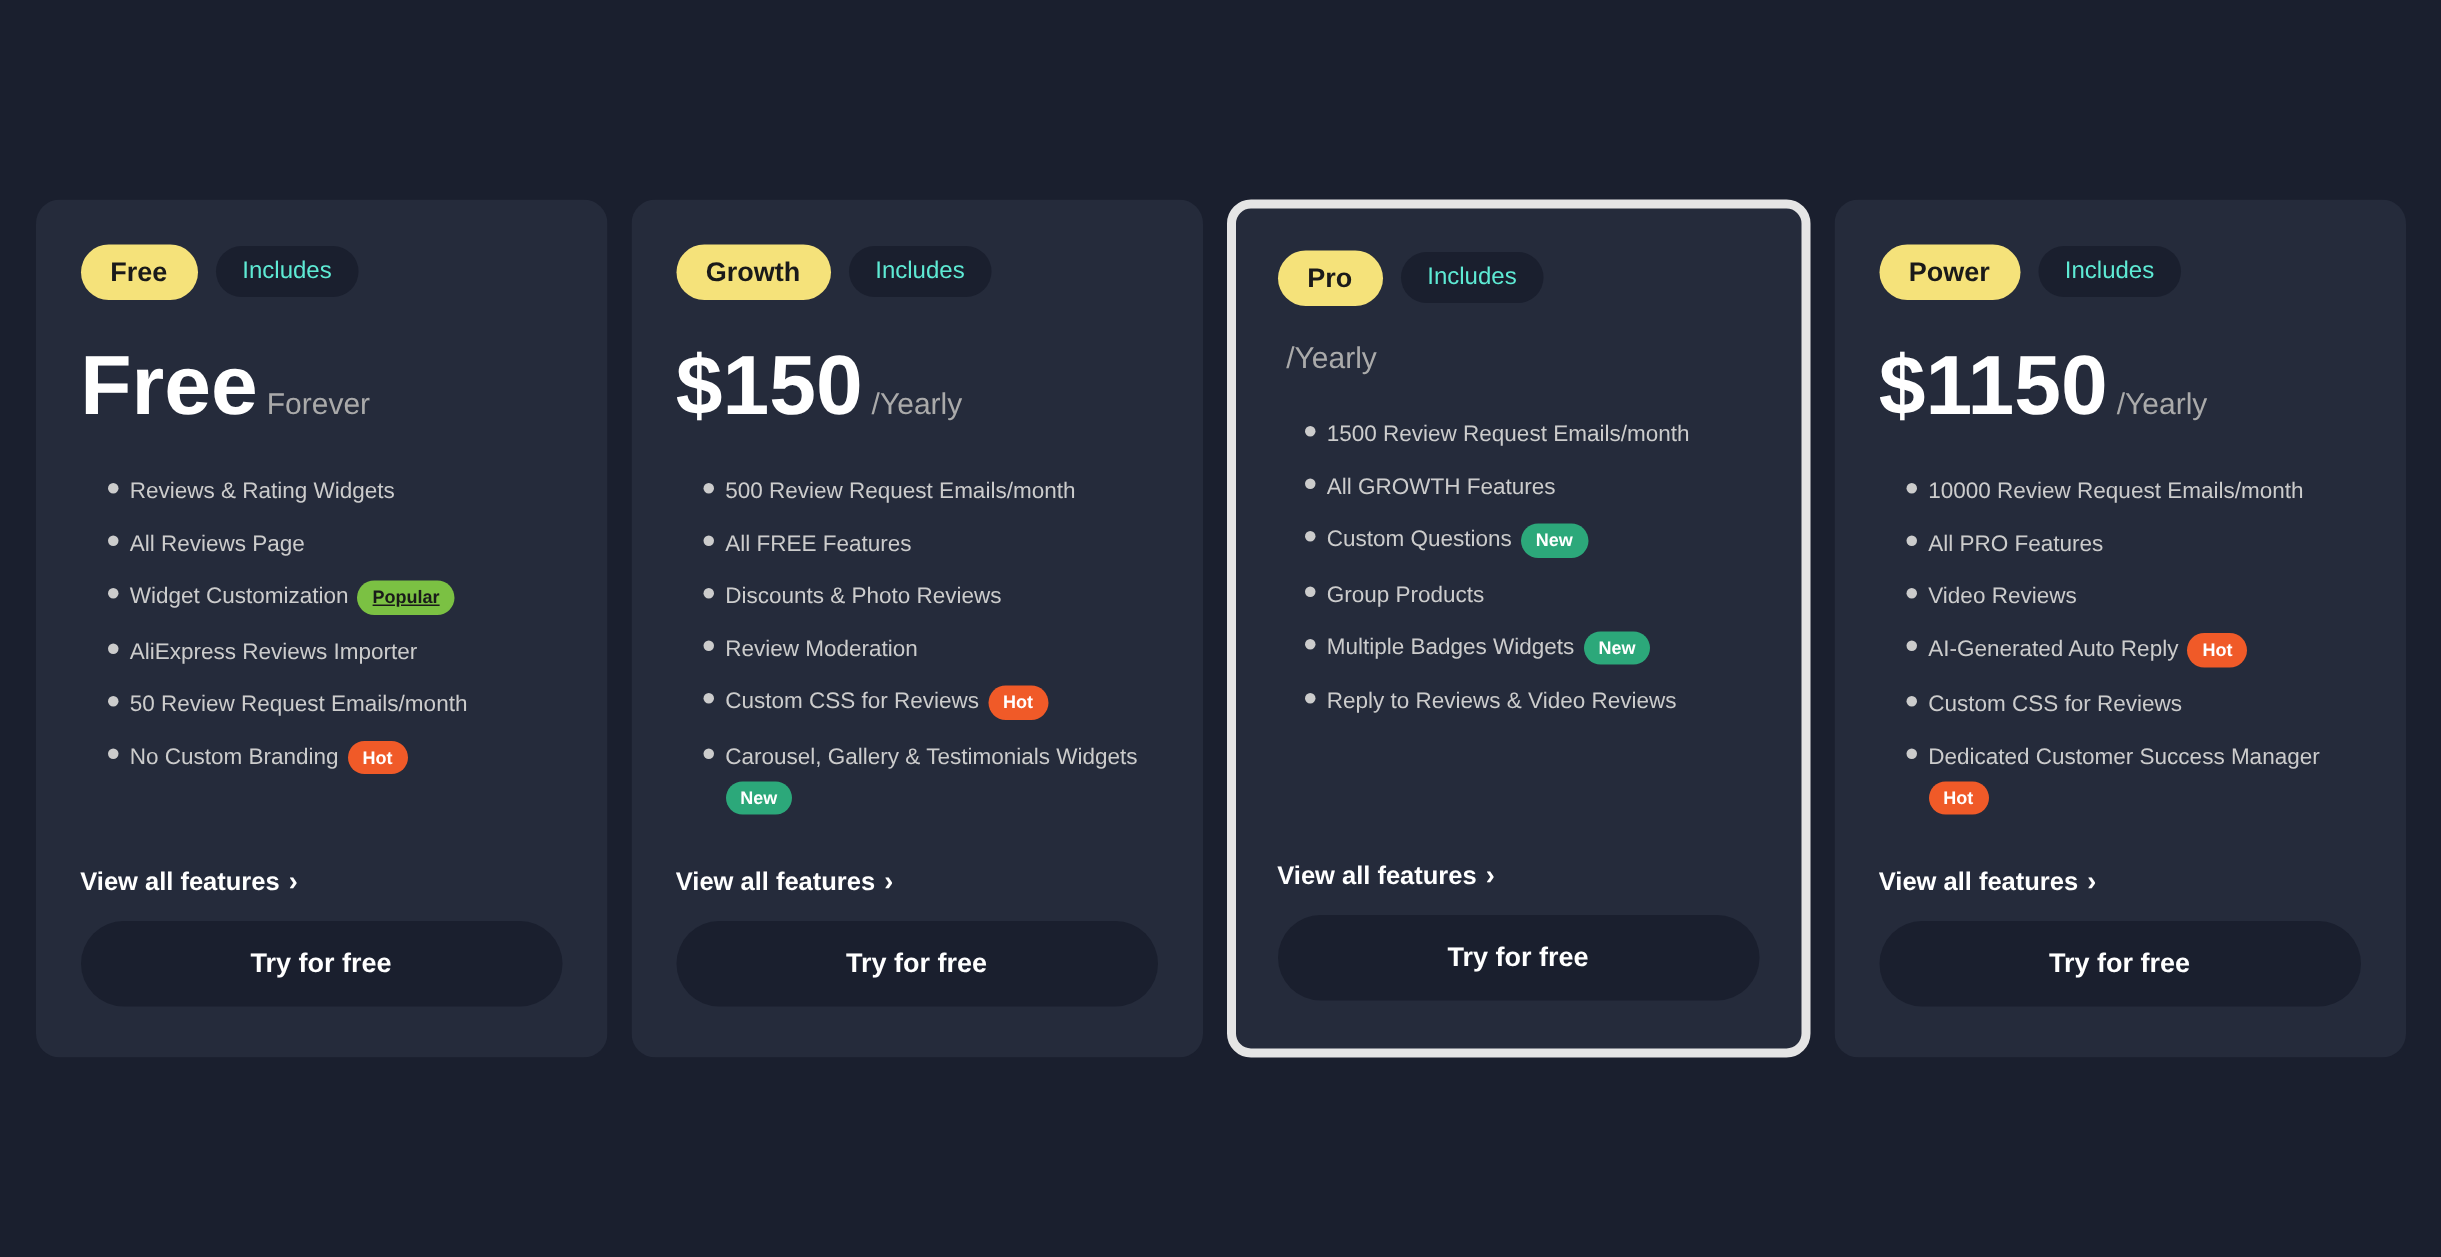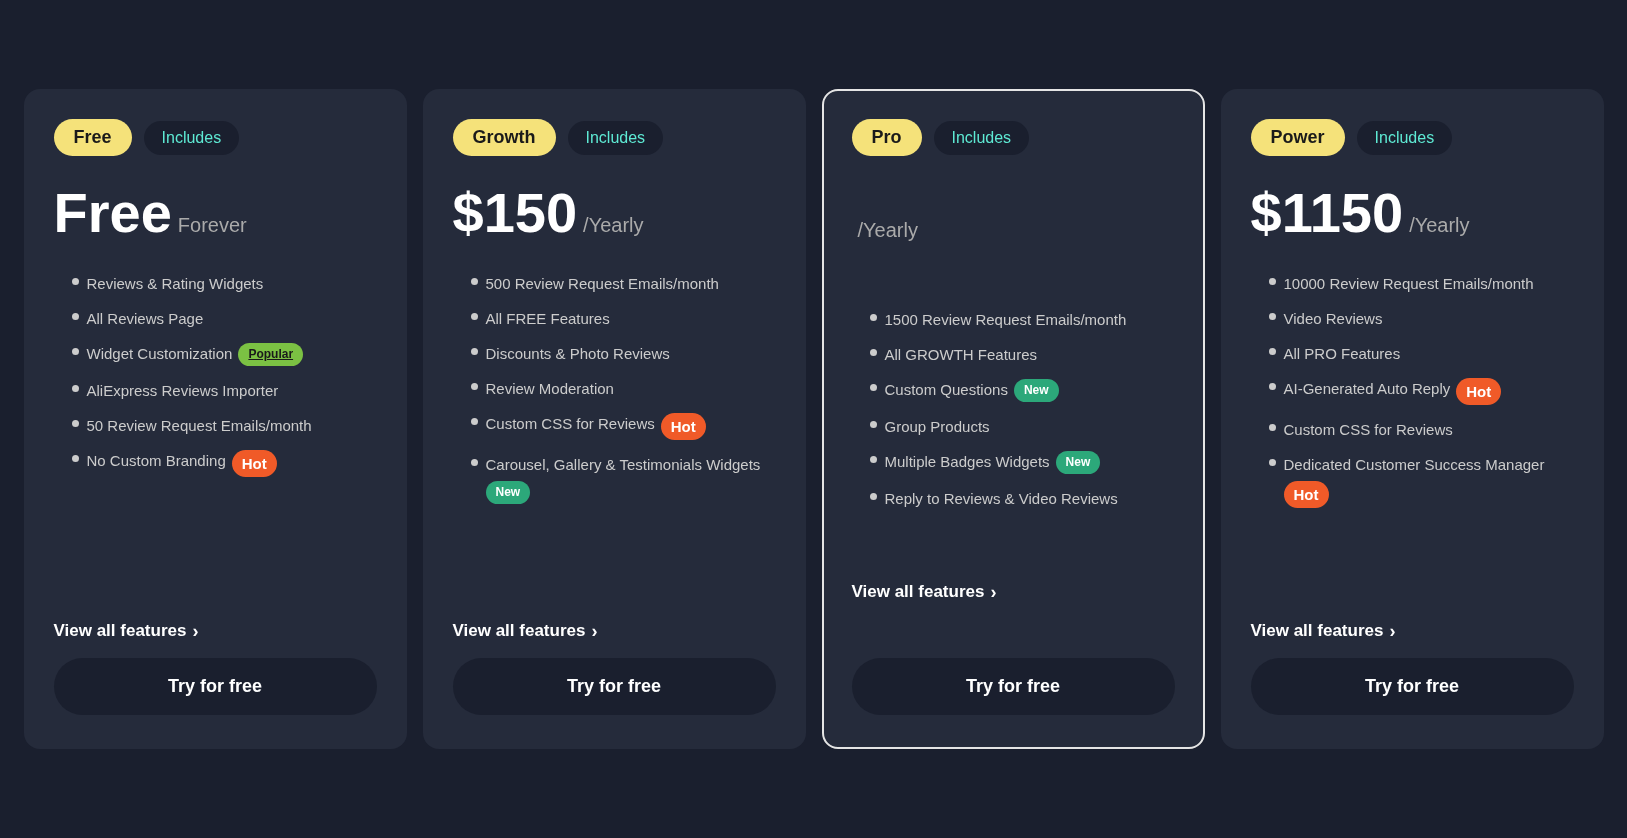--- a/index.html
+++ b/index.html
@@ -26,22 +26,21 @@
       border-radius: 16px;
       padding: 28px 28px 32px 28px;
       flex: 1;
       display: flex;
       flex-direction: column;
       position: relative;
       border: 2px solid transparent;
     }
 
     .plan-card.highlighted {
-      border: 2px solid #e5e5e5;
-      gap: 39px;
+      border: 6px solid #e5e5e5;
     }
 
     .plan-header {
       display: flex;
       align-items: center;
       gap: 12px;
       margin-bottom: 24px;
     }
 
     .plan-badge {
@@ -124,21 +123,21 @@
       font-weight: 700;
       padding: 3px 10px;
       border-radius: 50px;
       display: inline-block;
       text-decoration: underline;
     }
 
     .badge-hot {
       background-color: #f05a28;
       color: #ffffff;
-      font-size: 15px;
+      font-size: 12px;
       font-weight: 700;
       padding: 3px 10px;
       border-radius: 50px;
       display: inline-block;
     }
 
     .badge-new {
       background-color: #2ca87a;
       color: #ffffff;
       font-size: 12px;
@@ -370,27 +369,27 @@
       <ul class="features-list">
         <li>
           <span class="bullet"></span>
           <span class="feature-text">
             <span>10000 Review Request Emails/month</span>
           </span>
         </li>
         <li>
           <span class="bullet"></span>
           <span class="feature-text">
+            <span>All PRO Features</span>
+          </span>
+        </li>
+        <li>
+          <span class="bullet"></span>
+          <span class="feature-text">
             <span>Video Reviews</span>
-          </span>
-        </li>
-        <li>
-          <span class="bullet"></span>
-          <span class="feature-text">
-            <span>All PRO Features</span>
           </span>
         </li>
         <li>
           <span class="bullet"></span>
           <span class="feature-text">
             <span>AI-Generated Auto Reply</span>
             <span class="badge-hot">Hot</span>
           </span>
         </li>
         <li>

